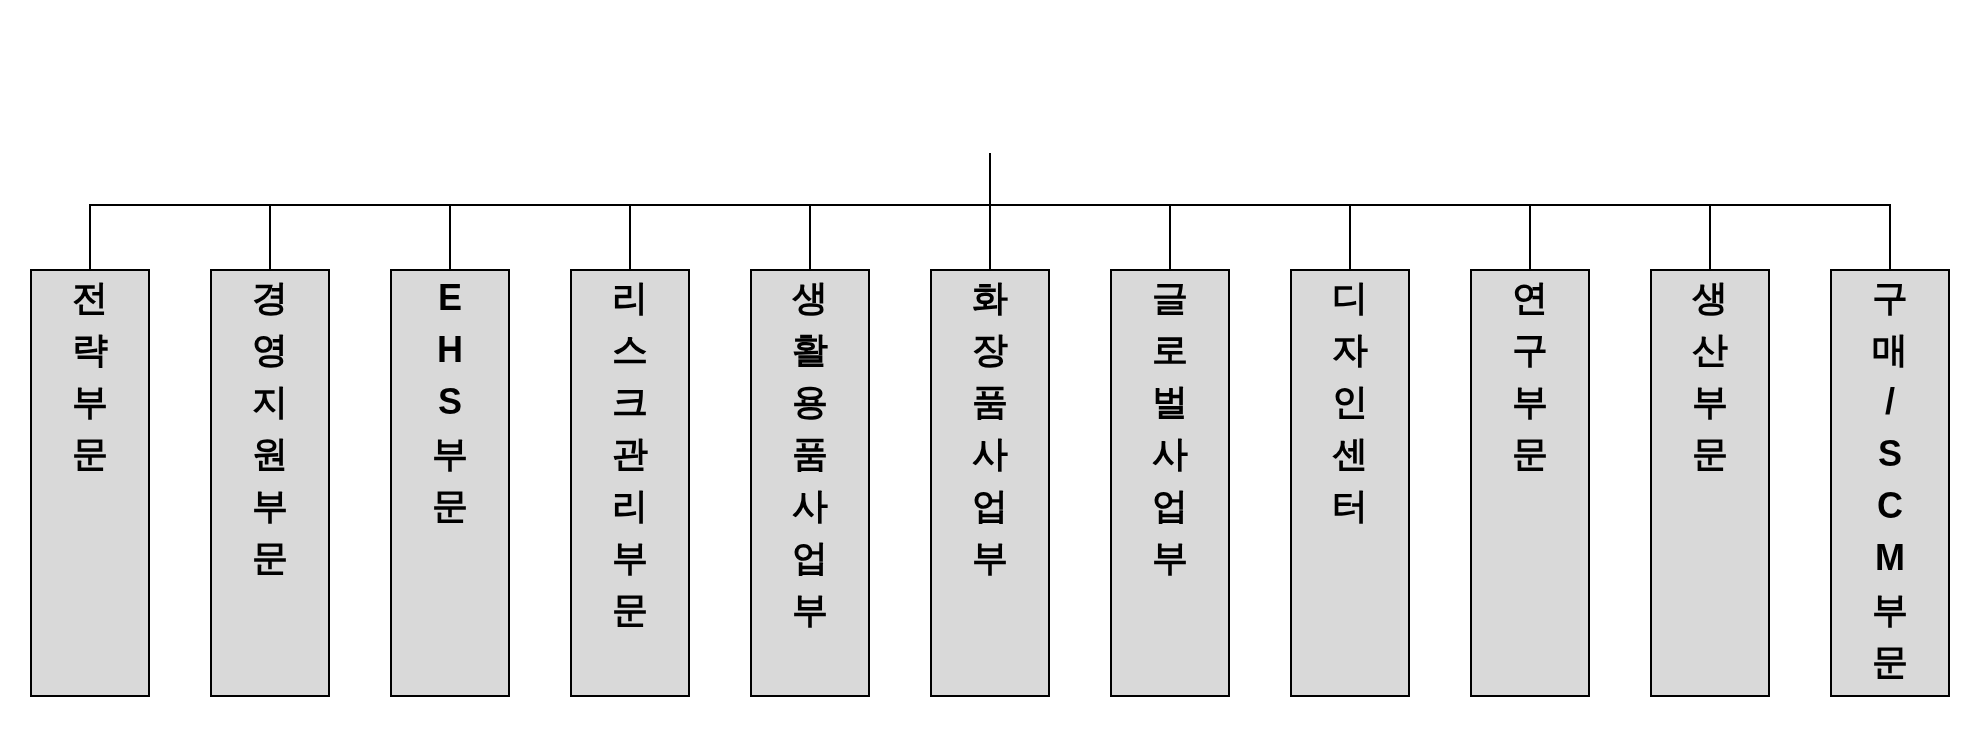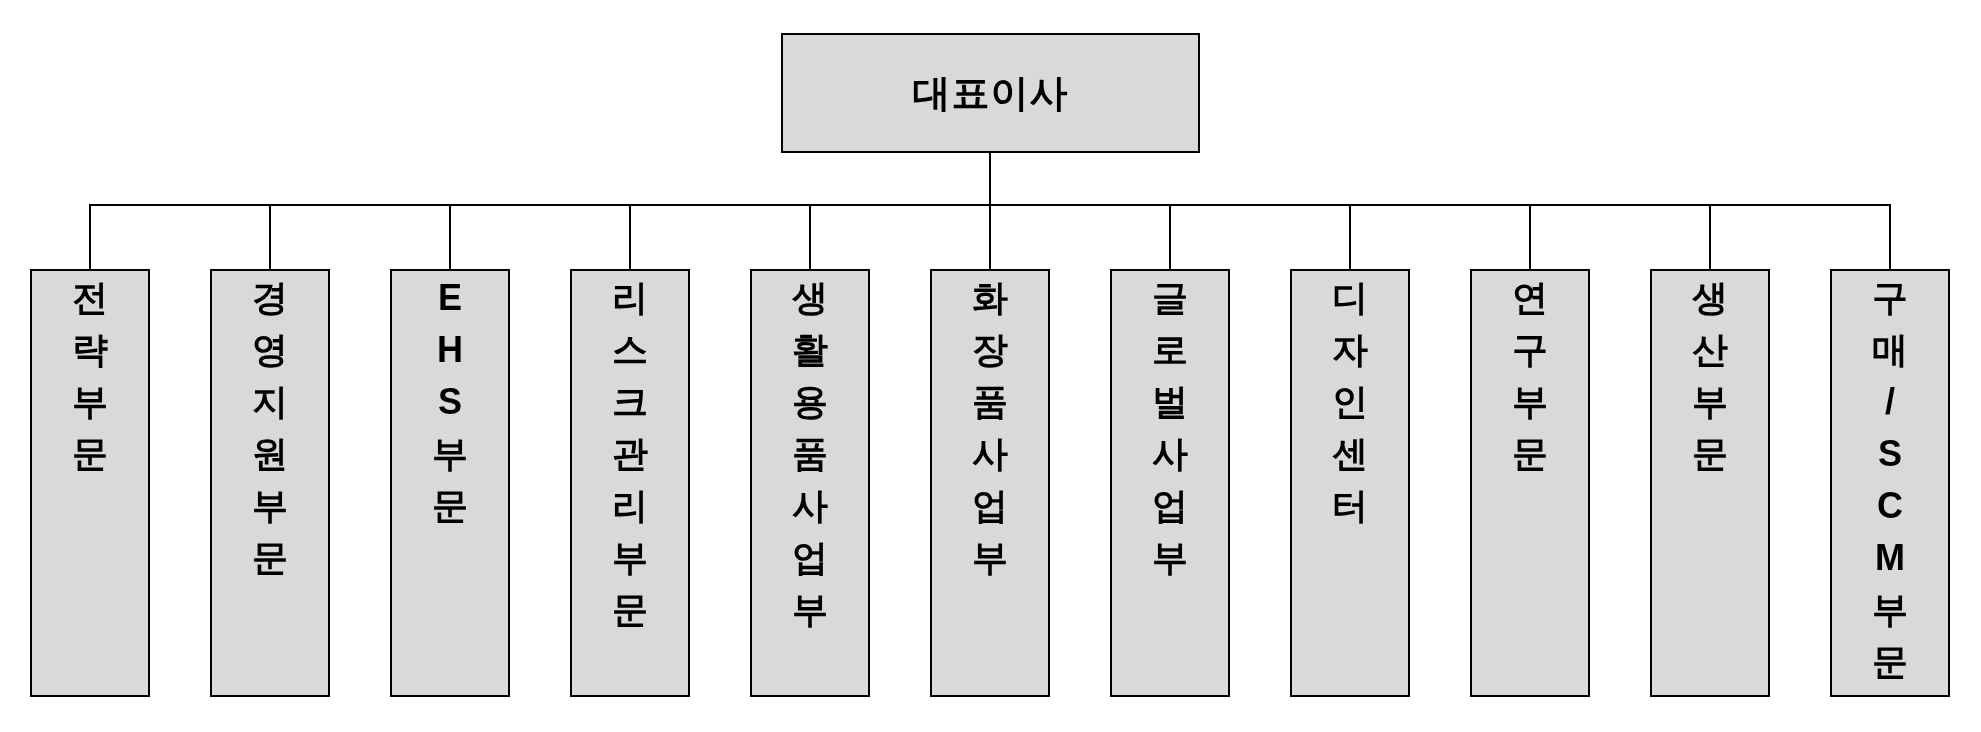--- a/index.html
+++ b/index.html
@@ -69,23 +69,20 @@
   .stub {
     width: 2px;
     top: 204px;
     height: 65px;
   }
 </style>
 </head>
 <body>
 
 <div id="stage" style="background: rgb(255, 255, 255);">
-  <div id="root-box" class="box" style="background: rgb(217, 217, 217); border-color: rgb(0, 0, 0);">
-    <span>대표이사</span>
-  </div>
 
   <div id="drop-line" class="line" style="background: rgb(0, 0, 0);"></div>
 
   <div id="h-line" class="line" style="background: rgb(0, 0, 0);"></div>
 
   <div id="connectors">
       <div class="line stub" style="left: 89px; background: rgb(0, 0, 0);"></div>
       <div class="line stub" style="left: 269px; background: rgb(0, 0, 0);"></div>
       <div class="line stub" style="left: 449px; background: rgb(0, 0, 0);"></div>
       <div class="line stub" style="left: 629px; background: rgb(0, 0, 0);"></div>

